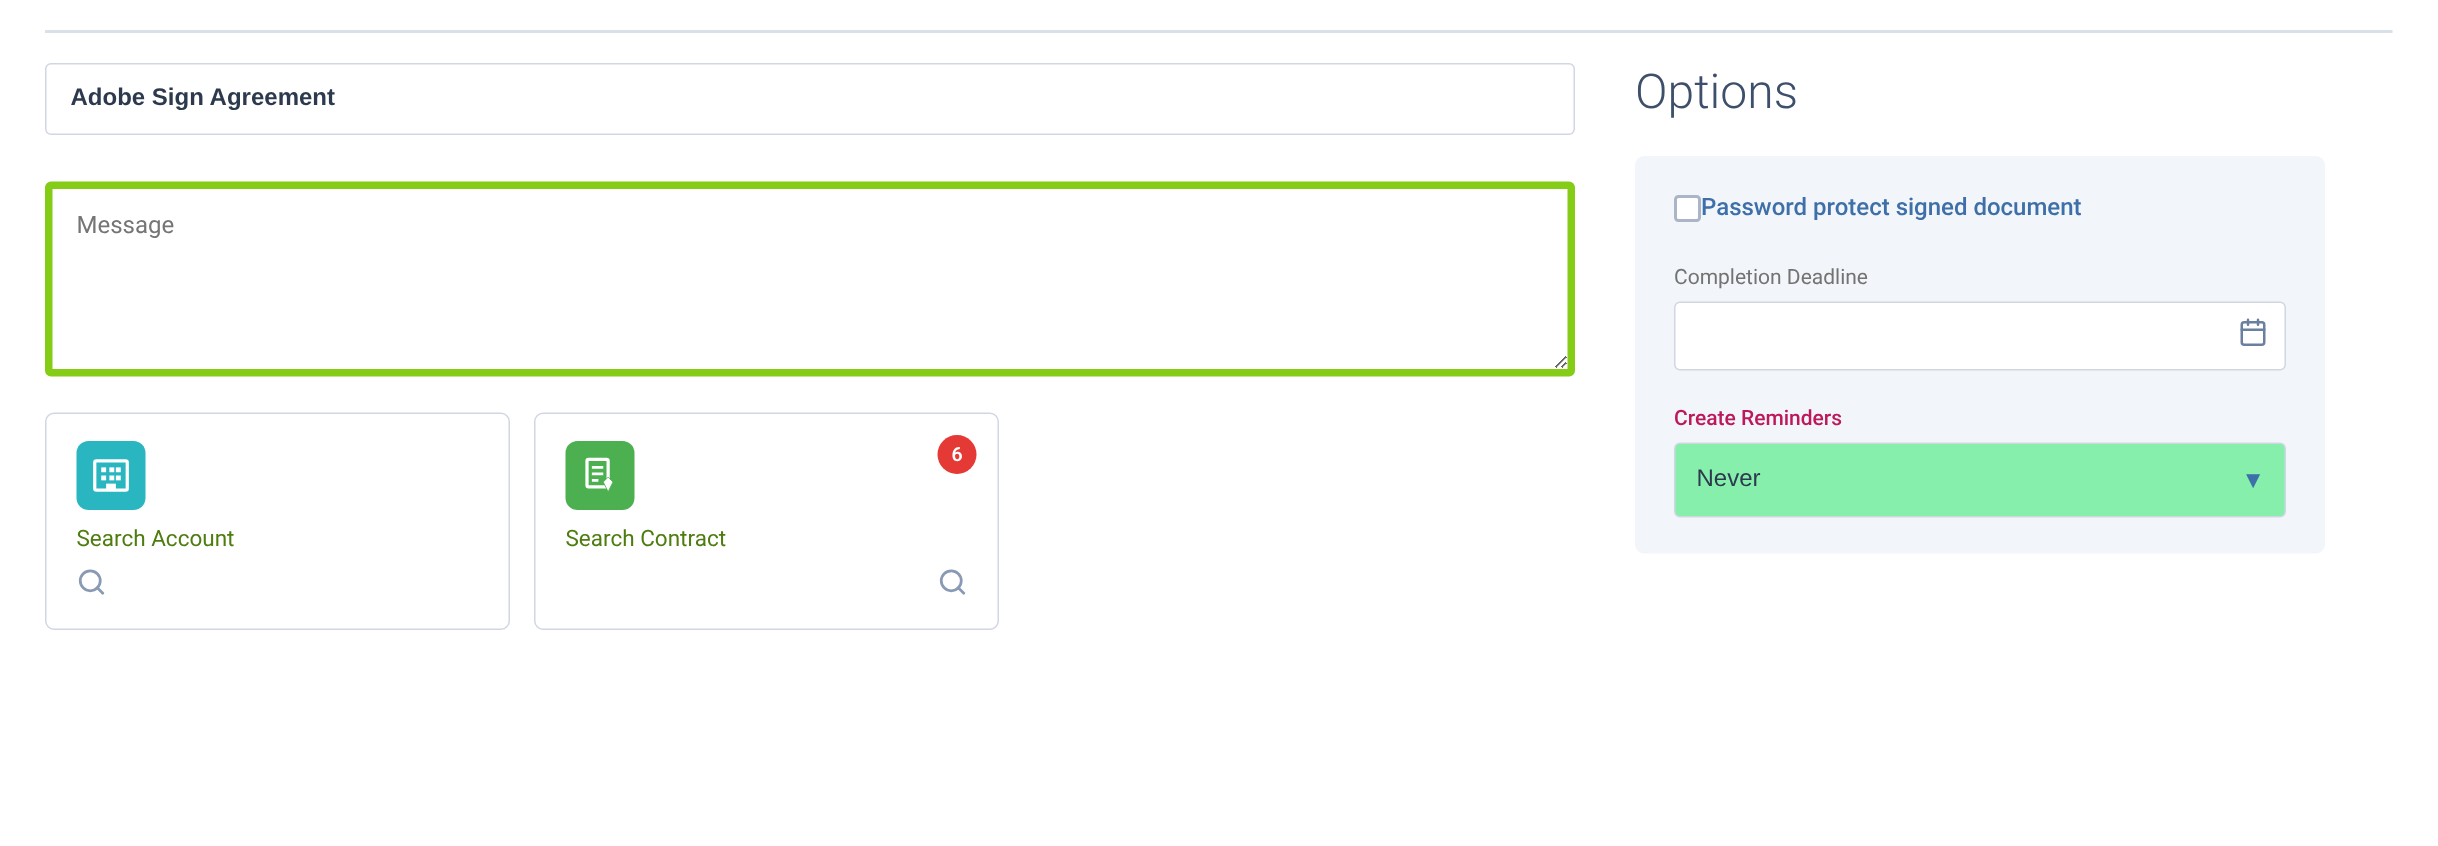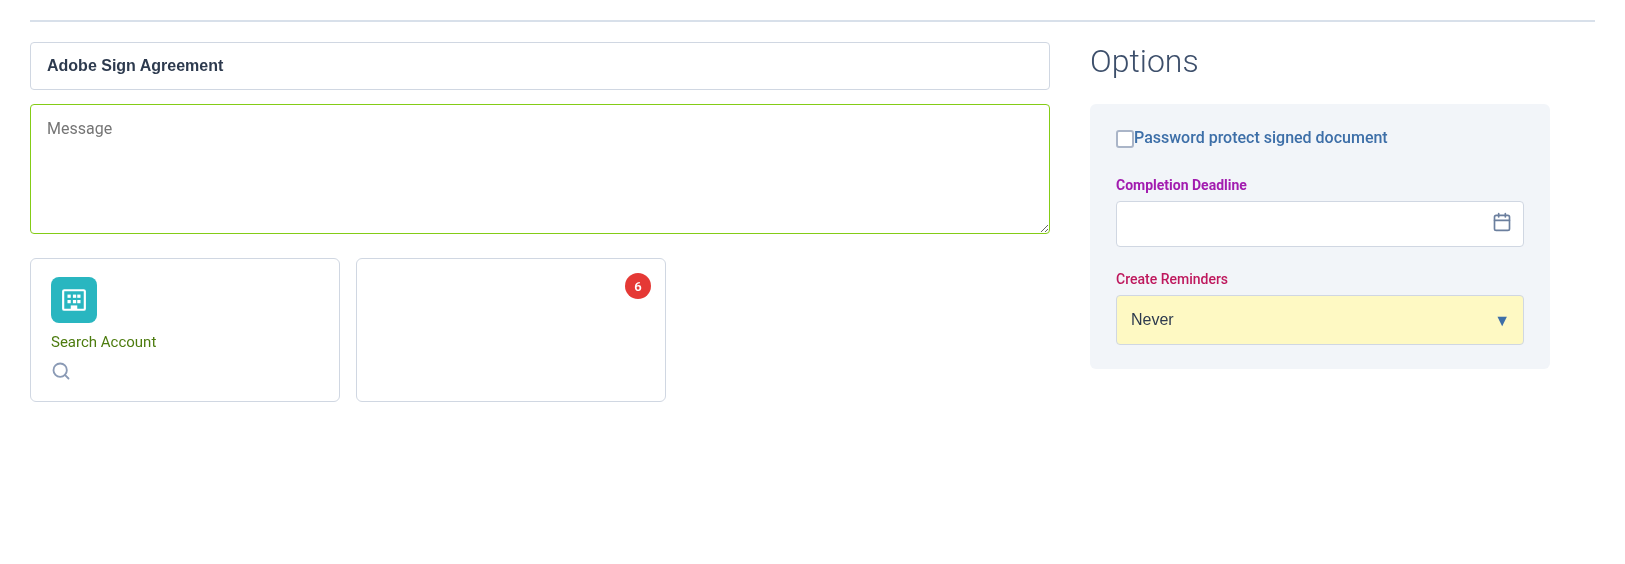--- a/index.html
+++ b/index.html
@@ -30,26 +30,26 @@
     }
     .name-input {
       width: 100%;
       border: 1px solid #d0d7e2;
       border-radius: 4px;
       padding: 14px 16px;
       font-size: 16px;
       color: #2d3a4e;
       font-weight: 600;
       outline: none;
-      margin-bottom: 14px;
+      margin-bottom: 31px;
     }
     .message-textarea {
       width: 100%;
       height: 130px;
-      border: 1px solid #84cc16;
+      border: 5px solid #84cc16;
       border-radius: 4px;
       padding: 14px 16px;
       font-size: 16px;
       color: #aab0bc;
       resize: vertical;
       outline: none;
       margin-bottom: 20px;
       font-family: inherit;
     }
     .search-cards {
@@ -140,23 +140,23 @@
       cursor: pointer;
     }
     .checkbox-label {
       font-size: 16px;
       color: #3d6fa8;
       font-weight: 500;
       line-height: 1.3;
     }
     .field-label {
       font-size: 14px;
-      color: #a21caf;
+      color: #737373;
       margin-bottom: 8px;
-      font-weight: 700;
+      font-weight: 400;
     }
     .date-input-wrapper {
       position: relative;
       margin-bottom: 24px;
     }
     .date-input {
       width: 100%;
       border: 1px solid #d0d7e2;
       border-radius: 4px;
       padding: 12px 14px;
@@ -182,21 +182,21 @@
     }
     .select-wrapper {
       position: relative;
     }
     .never-select {
       width: 100%;
       border: 1px solid #d0d7e2;
       border-radius: 4px;
       padding: 12px 14px;
       font-size: 16px;
-      background: #fef9c3;
+      background: #86efac;
       appearance: none;
       outline: none;
       color: #2d3a4e;
       cursor: pointer;
       height: 50px;
     }
     .select-arrow {
       position: absolute;
       right: 14px;
       top: 50%;
@@ -245,20 +245,32 @@
           <svg width="20" height="20" viewBox="0 0 24 24" fill="none" stroke="#8a9ab5" stroke-width="2.2" stroke-linecap="round" stroke-linejoin="round">
             <circle cx="11" cy="11" r="8"></circle>
             <line x1="21" y1="21" x2="16.65" y2="16.65"></line>
           </svg>
         </div>
       </div>
 
 
       <div class="search-card">
         <div class="card-badge">6</div>
+        <div>
+          <div class="card-icon green">
+            <svg viewBox="0 0 24 24" xmlns="http://www.w3.org/2000/svg">
+              <rect x="4" y="2" width="13" height="17" rx="1" fill="none" stroke="#fff" stroke-width="2"></rect>
+              <line x1="7" y1="7" x2="14" y2="7" stroke="#fff" stroke-width="1.8"></line>
+              <line x1="7" y1="11" x2="14" y2="11" stroke="#fff" stroke-width="1.8"></line>
+              <line x1="7" y1="15" x2="11" y2="15" stroke="#fff" stroke-width="1.8"></line>
+              <path d="M14 16 L17 13 L20 16 L17 22 L14 16 Z" fill="#fff" stroke="#4caf50" stroke-width="0.5"></path>
+            </svg>
+          </div>
+          <div class="card-label">Search Contract</div>
+        </div>
         <div class="card-bottom">
           <span></span>
           <div class="card-search-icon">
             <svg width="20" height="20" viewBox="0 0 24 24" fill="none" stroke="#8a9ab5" stroke-width="2.2" stroke-linecap="round" stroke-linejoin="round">
               <circle cx="11" cy="11" r="8"></circle>
               <line x1="21" y1="21" x2="16.65" y2="16.65"></line>
             </svg>
           </div>
         </div>
       </div>

